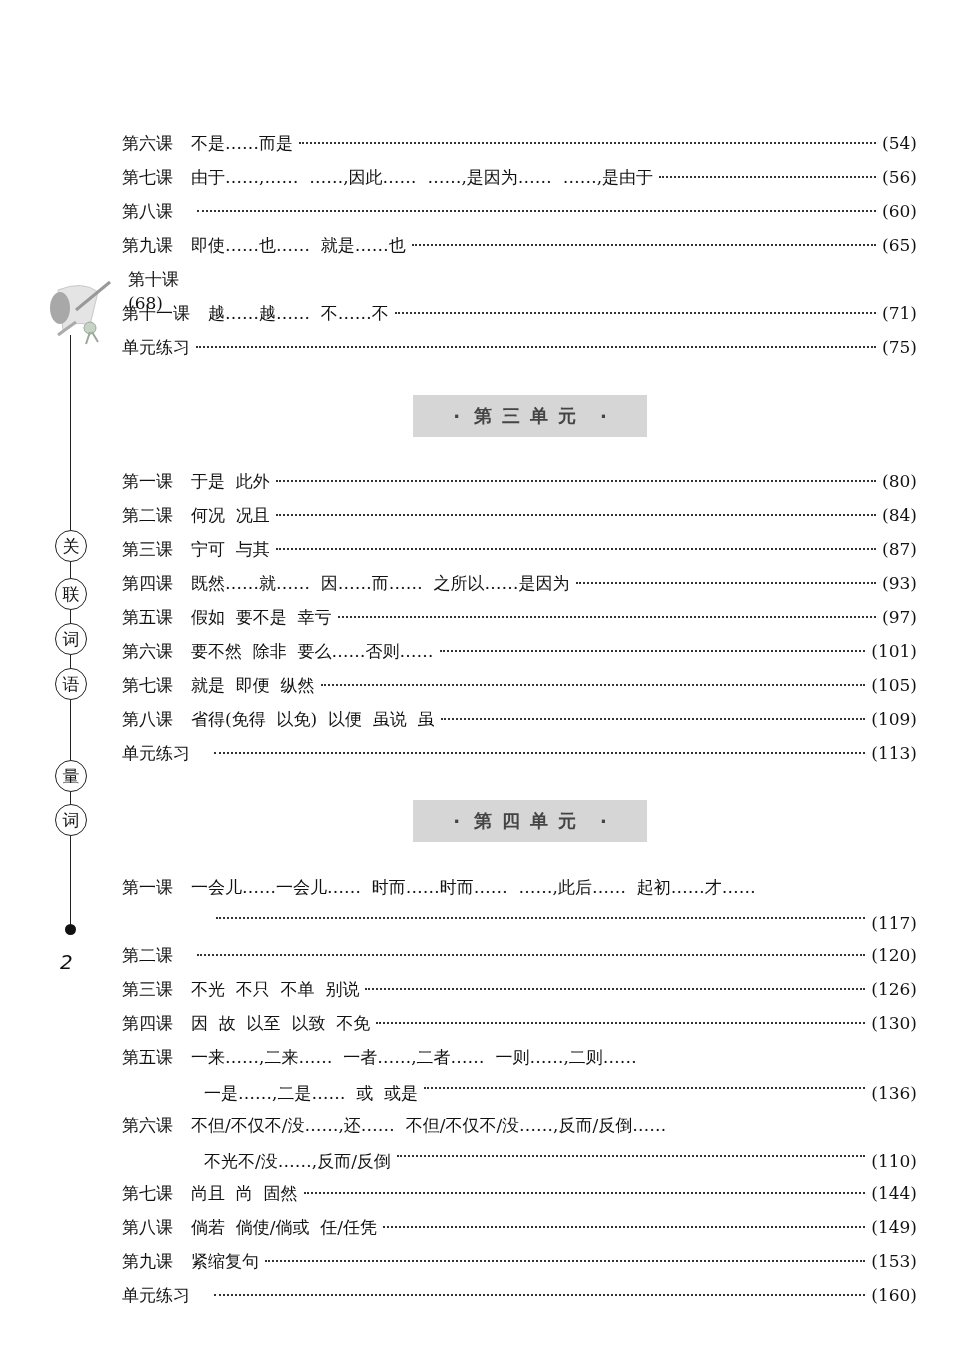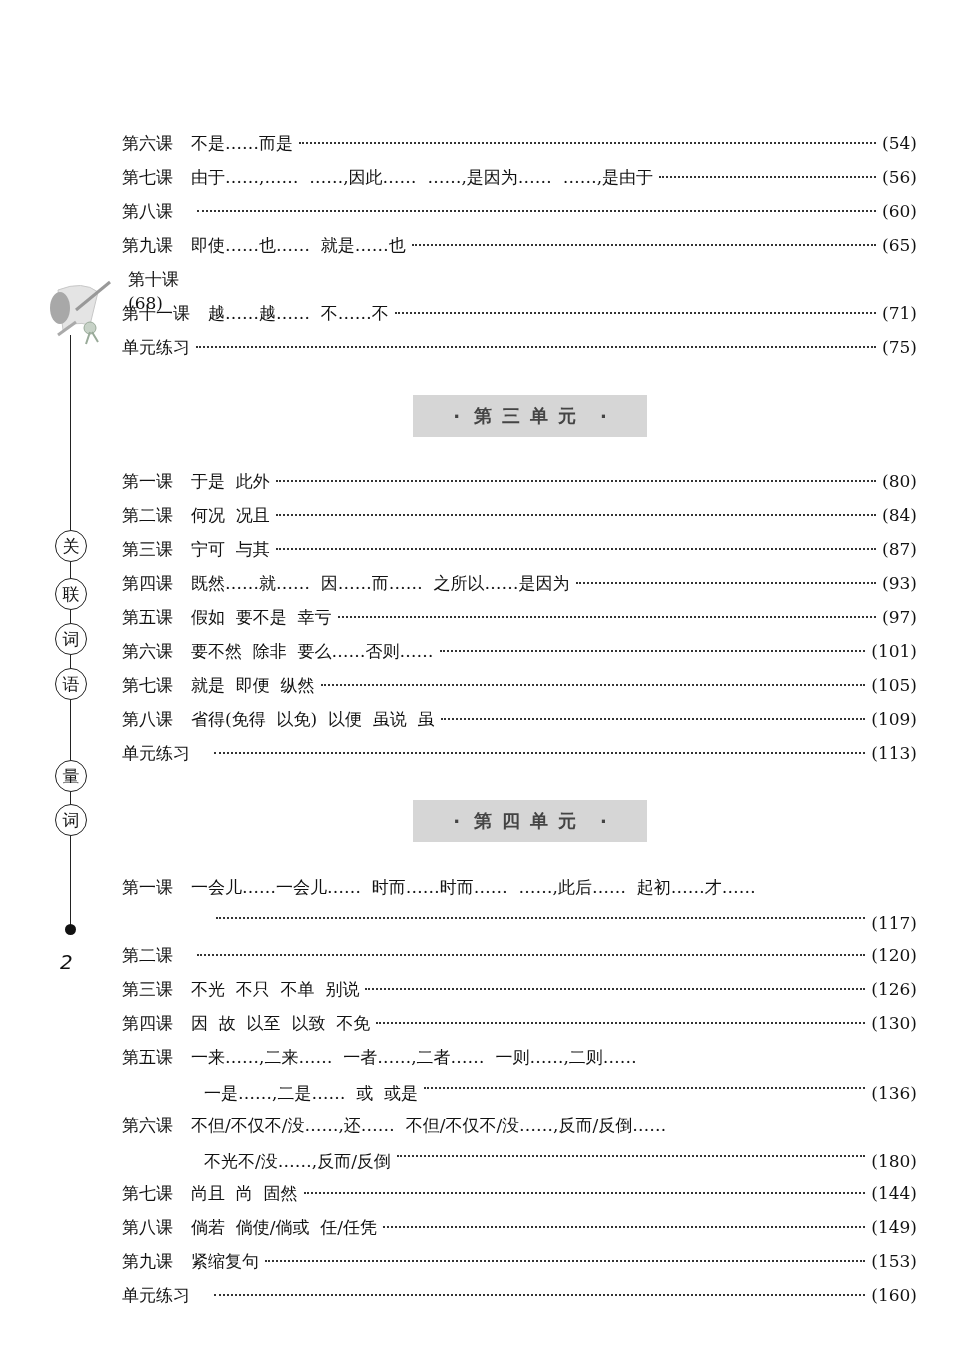--- a/index.html
+++ b/index.html
@@ -221,21 +221,21 @@
   <span class="leader"></span>
   <span class="page">(136)</span>
 </div>
 <div class="toc-row" style="top:1114px;">
   <span class="lesson">第六课</span>
   <span class="topic">不但/不仅不/没……,还……  不但/不仅不/没……,反而/反倒……</span>
 </div>
 <div class="toc-cont" style="top:1148px;">
   <span class="topic">不光不/没……,反而/反倒</span>
   <span class="leader"></span>
-  <span class="page">(180)</span>
+  <span class="page">(110)</span>
 </div>
 <div class="toc-row" style="top:1182px;">
   <span class="lesson">第七课</span>
   <span class="topic">尚且  尚  固然</span>
   <span class="leader"></span>
   <span class="page">(144)</span>
 </div>
 <div class="toc-row" style="top:1216px;">
   <span class="lesson">第八课</span>
   <span class="topic">倘若  倘使/倘或  任/任凭</span>

